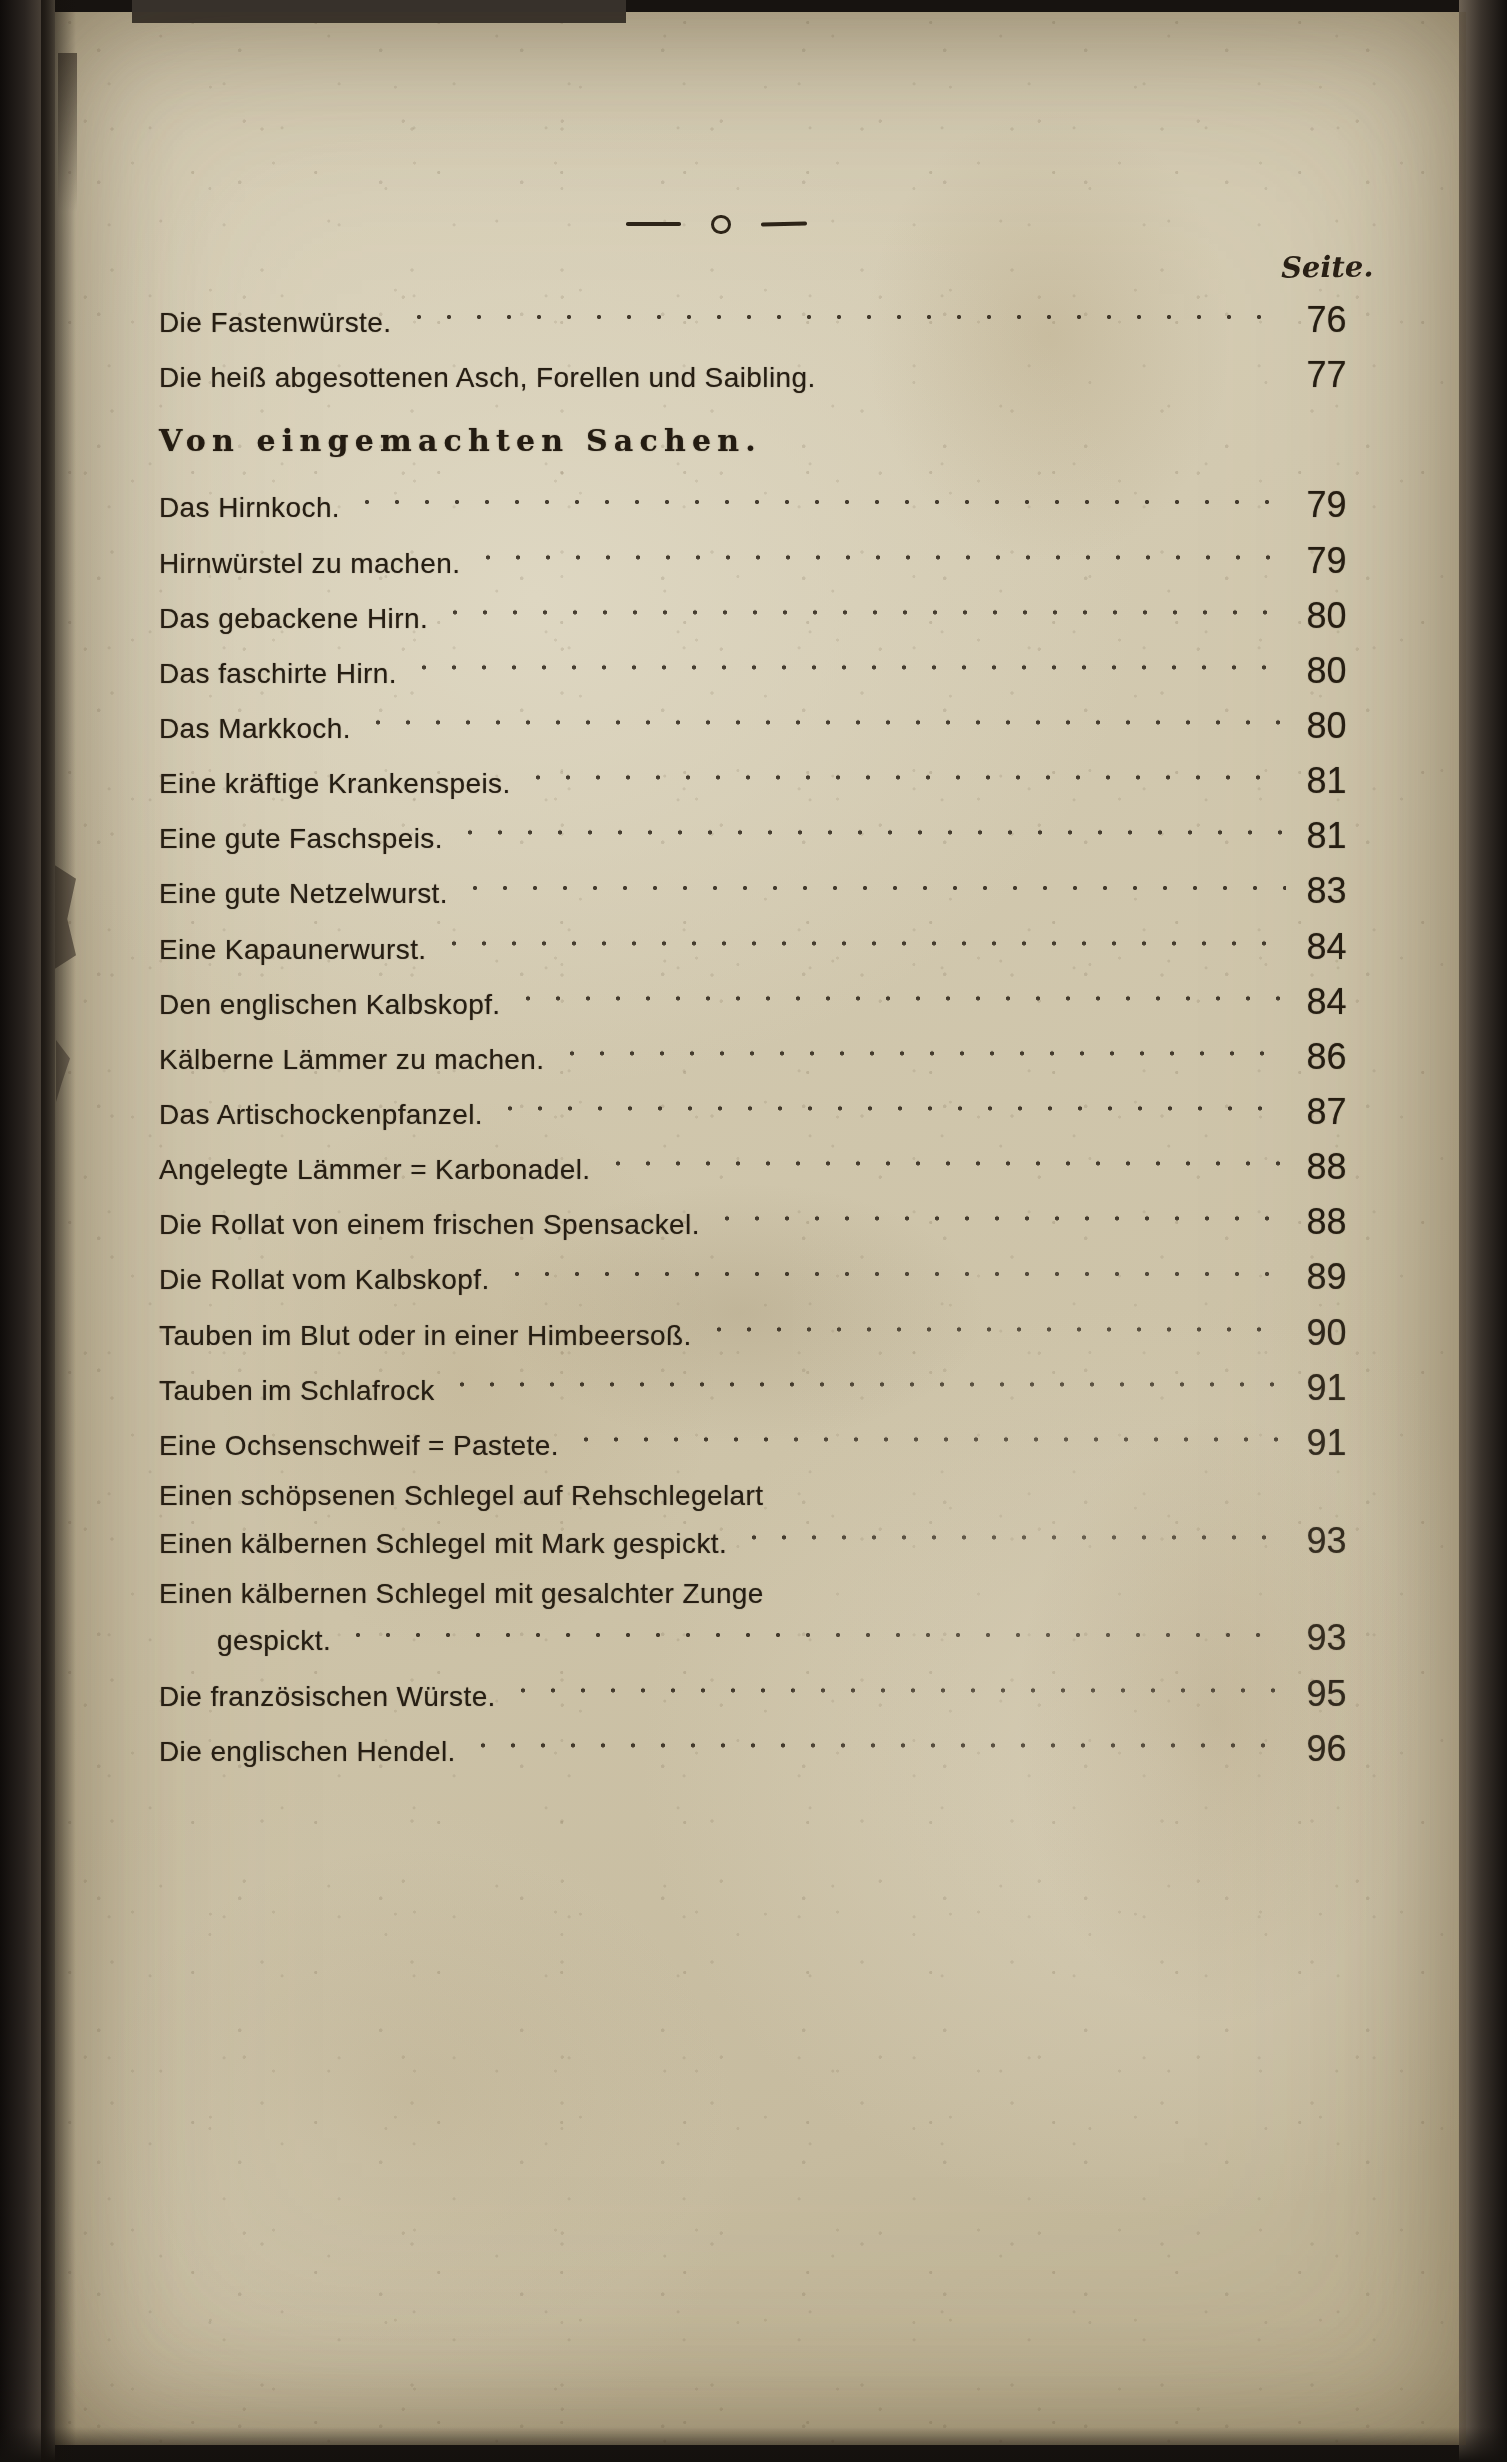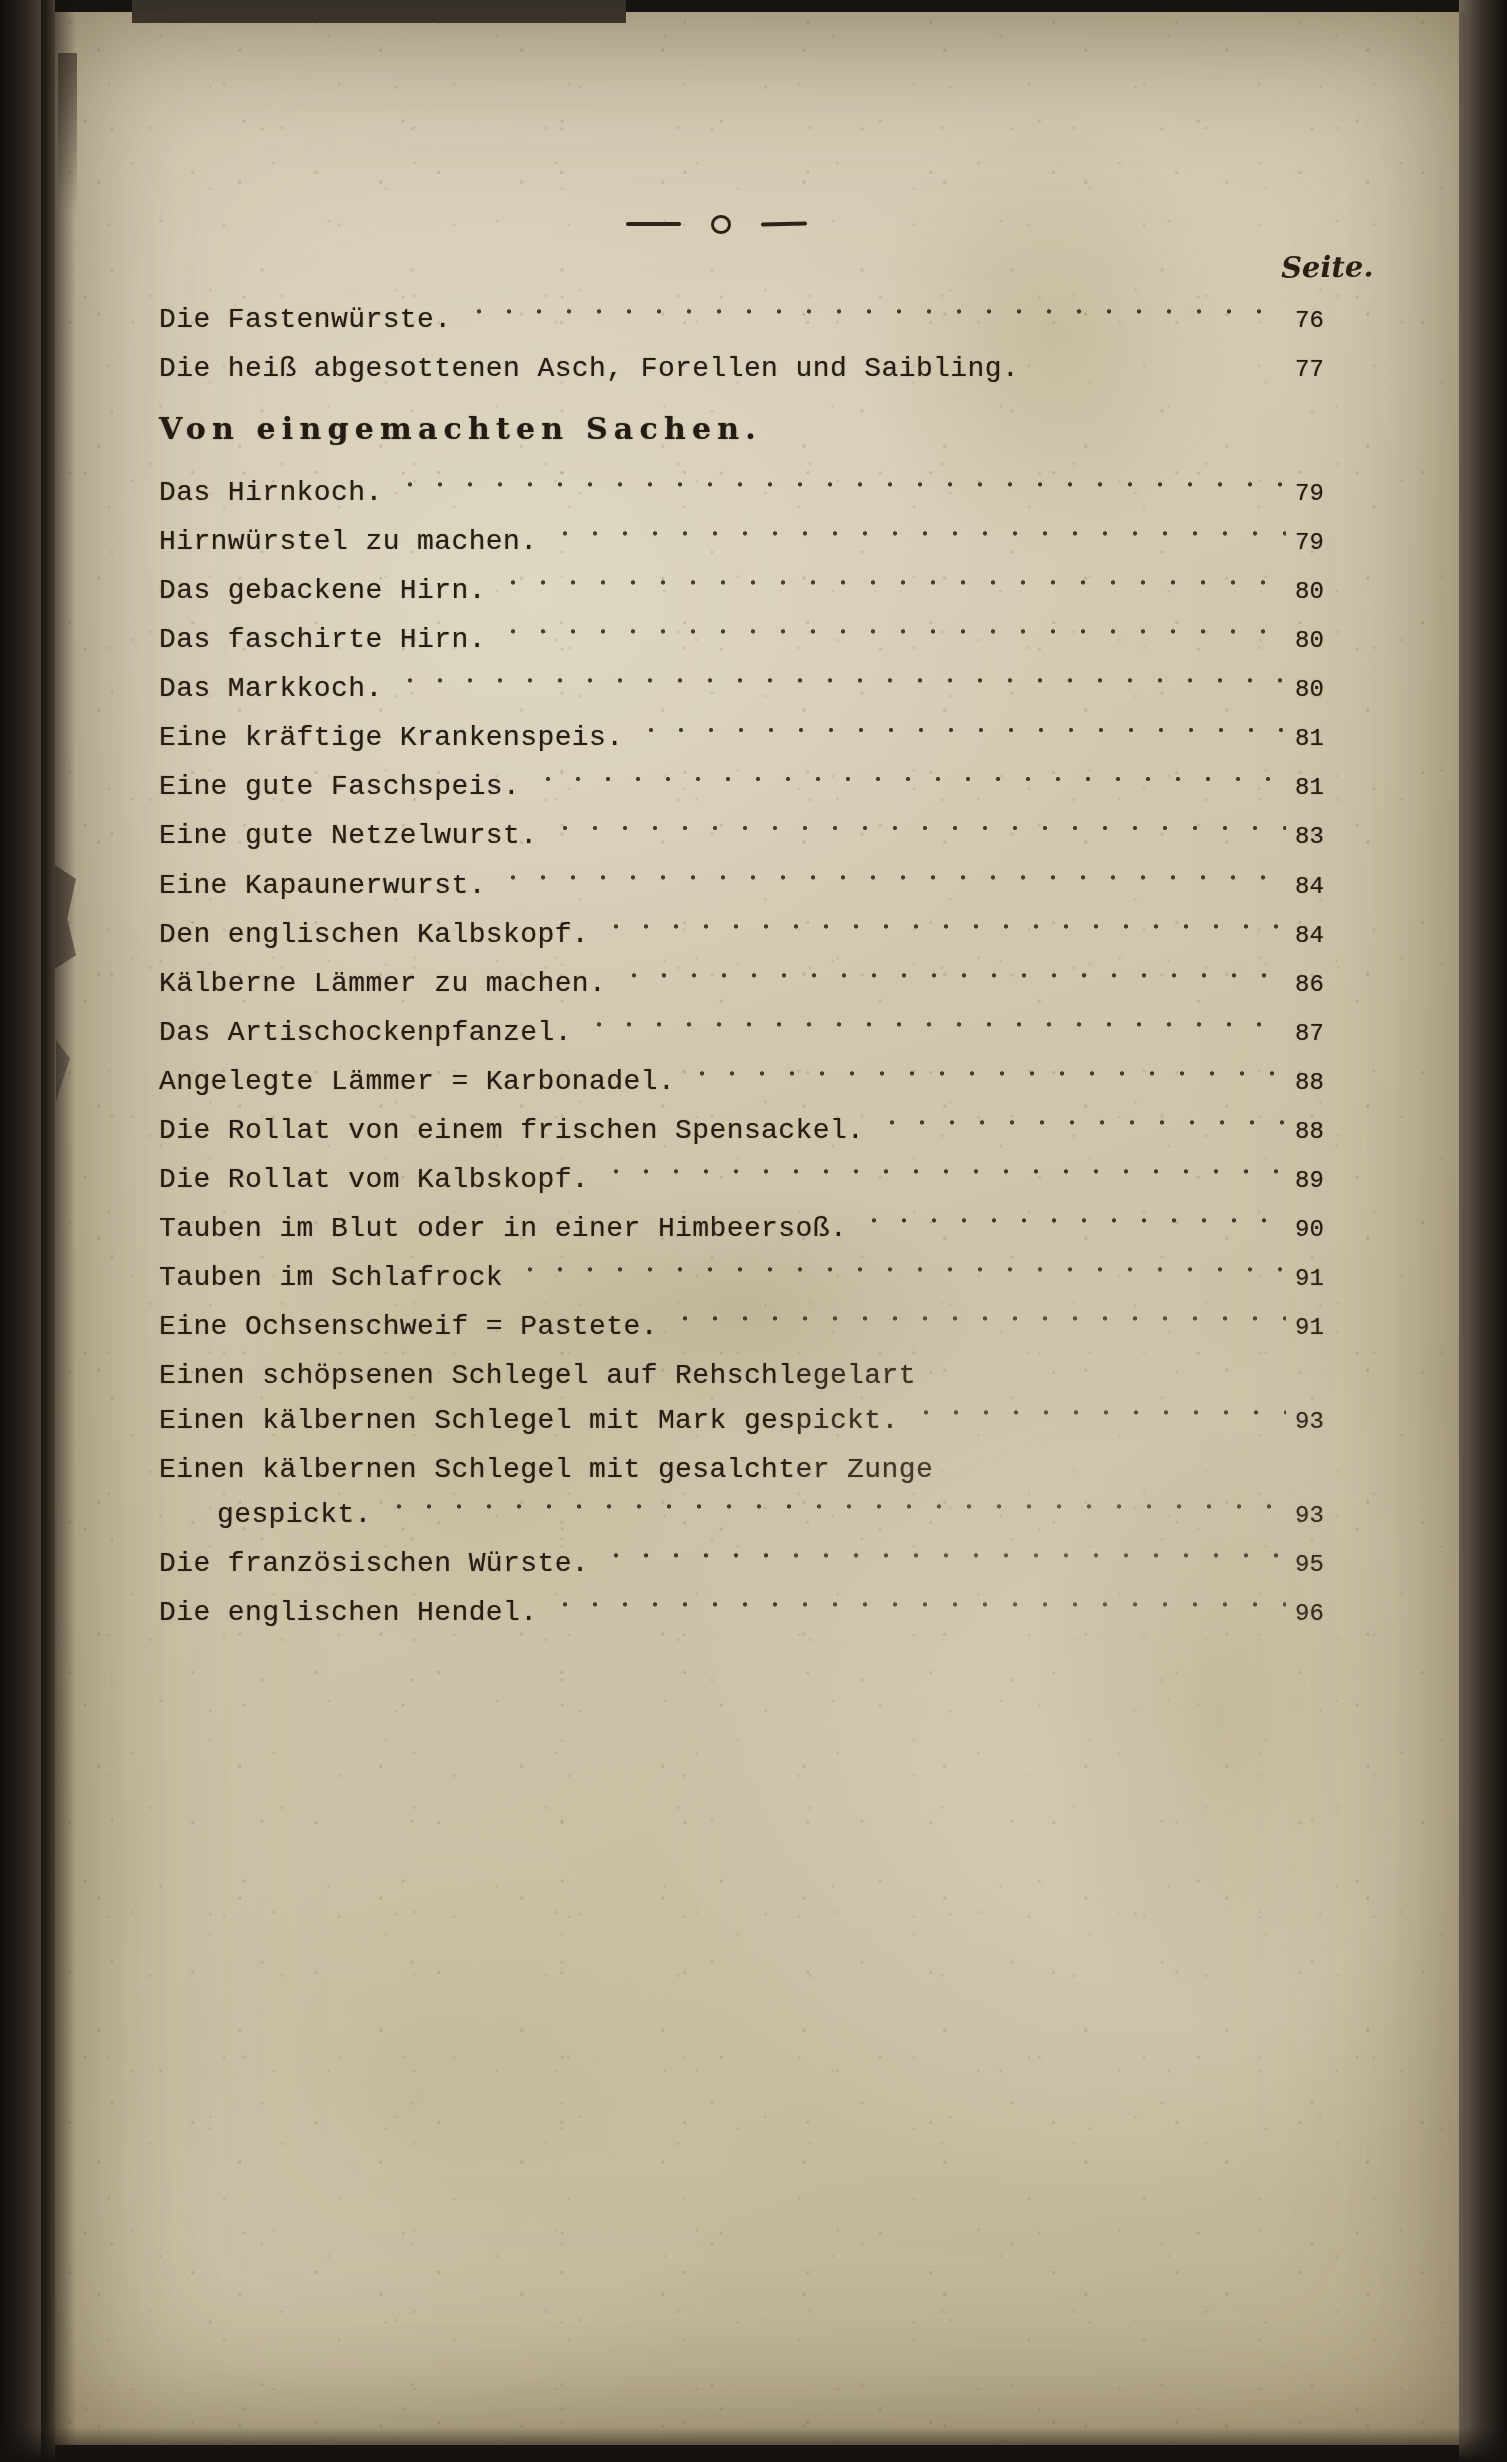--- a/index.html
+++ b/index.html
@@ -182,42 +182,42 @@
   }
 
   .row {
     position: relative;
     display: flex;
     align-items: baseline;
     margin-bottom: 6.2px;
     font-size: 28px;
     line-height: 1.36;
     color: #261e13;
-    font-family: Liberation Mono, monospace;
+    font-family: Liberation Sans, sans-serif;
     text-shadow: 0 0 1.1px rgba(40,30,18,.55);
   }
   .row .title {
     white-space: nowrap;
     letter-spacing: 0.4px;
   }
   .row .leader {
     flex: 1 1 auto;
     margin: 0 8.8px 0 12.3px;
     height: 1.1em;
     background-image: radial-gradient(circle, #2b2217 0 1.9px, transparent 2.3px);
     background-size: 30px 100%;
     background-position: 0 62%;
     background-repeat: repeat-x;
     opacity: .85;
   }
   .row .page {
     width: 63px;
-    text-align: left;
+    text-align: center;
     white-space: nowrap;
-    font-size: 24px;
+    font-size: 36px;
   }
   .row.noleader .leader { background-image: none; }
 
   
   .row.cont .title { padding-left: 58px; }
 
   .section-head {
     margin: 23px 0 23px 0;
     text-align: left;
     font-size: 30px;

